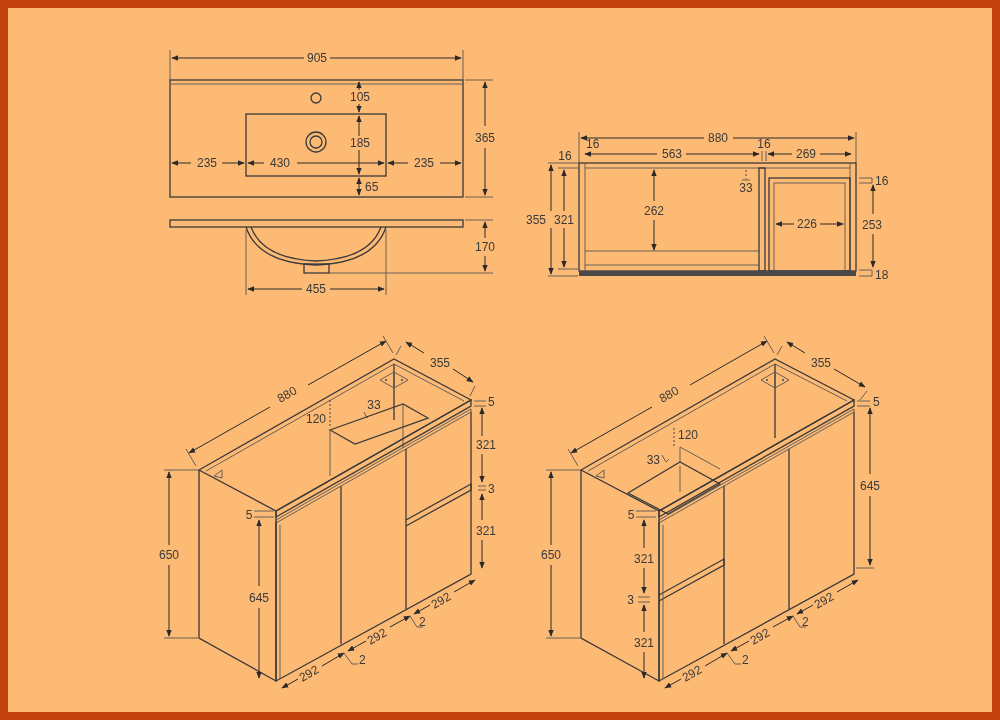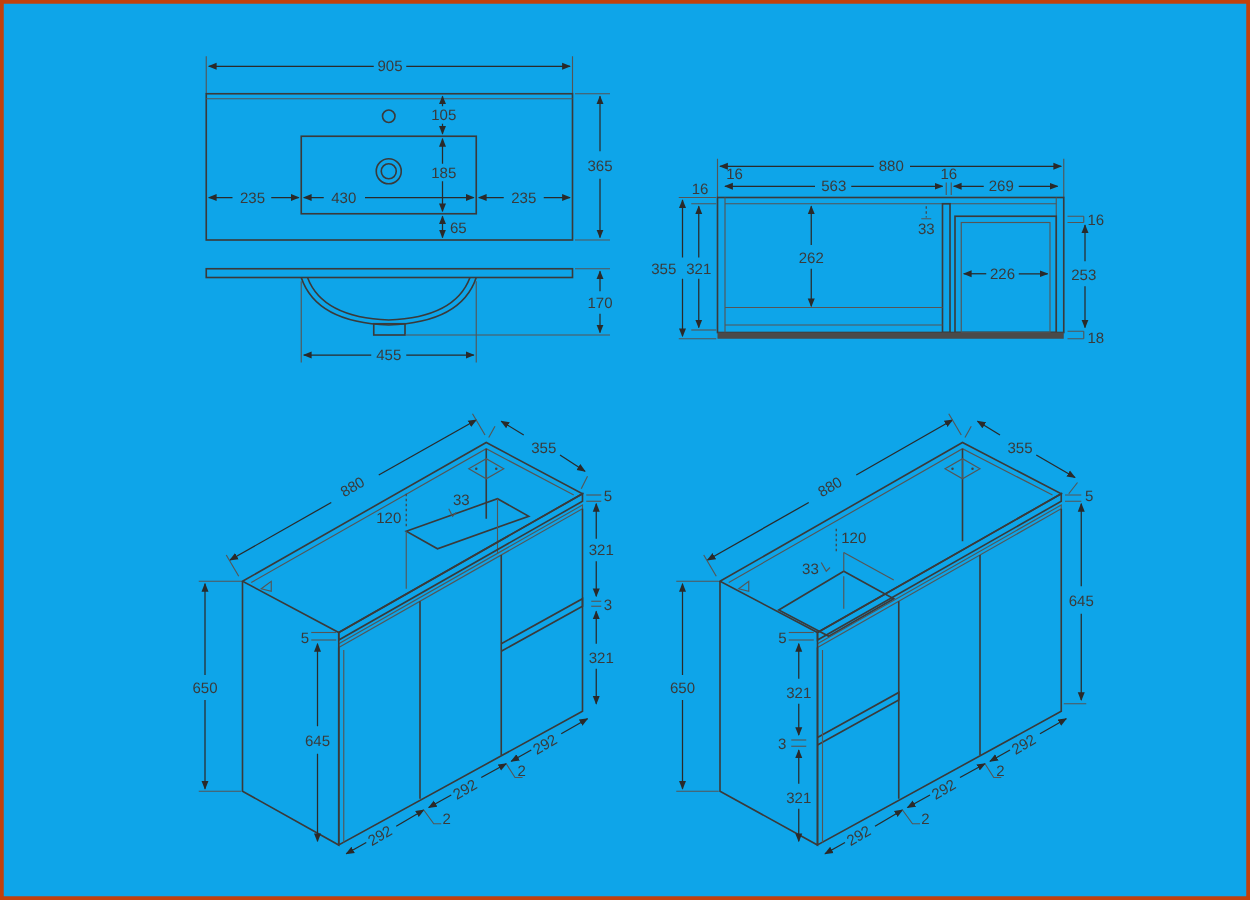--- a/index.html
+++ b/index.html
@@ -1,19 +1,19 @@
 <!DOCTYPE html>
 <html><head>
 <meta charset="utf-8">
 <style>
   html, body { margin: 0; padding: 0; background: #000; }
   body { width: 1000px; height: 720px; overflow: hidden; }
   .frame {
     position: absolute; left: 0; top: 0; width: 1000px; height: 720px;
-    box-sizing: border-box; border: 3px solid #c2410c; background: #0ea5e9;
+    box-sizing: border-box; border: 8px solid #c2410c; background: #fdba74;
   }
   svg { position: absolute; left: 0; top: 0; }
   .ln { stroke: #3a3a3a; stroke-width: 1.3; fill: none; }
   .thin { stroke: #555; stroke-width: 0.9; fill: none; }
   .dim { stroke: #2a2a2a; stroke-width: 1; fill: none; }
   .dot { stroke: #444; stroke-width: 1; fill: none; stroke-dasharray: 2 2; }
   .txt { font-family: "Liberation Sans", "DejaVu Sans", sans-serif; font-size: 12px; fill: #3a3a3a; }
   .hatch { fill: #4a4a4a; }
 </style>
 </head>

